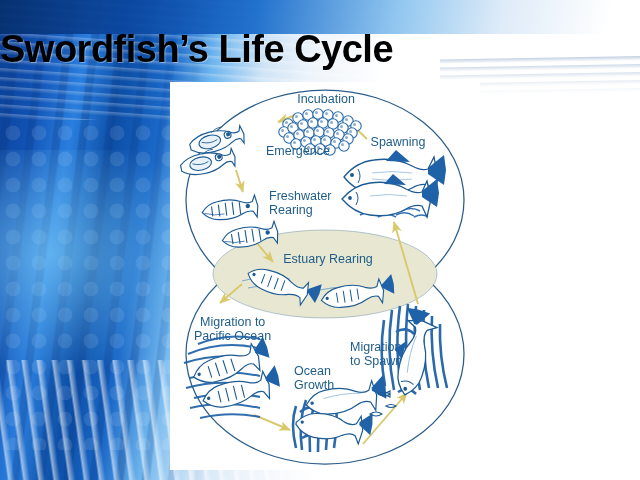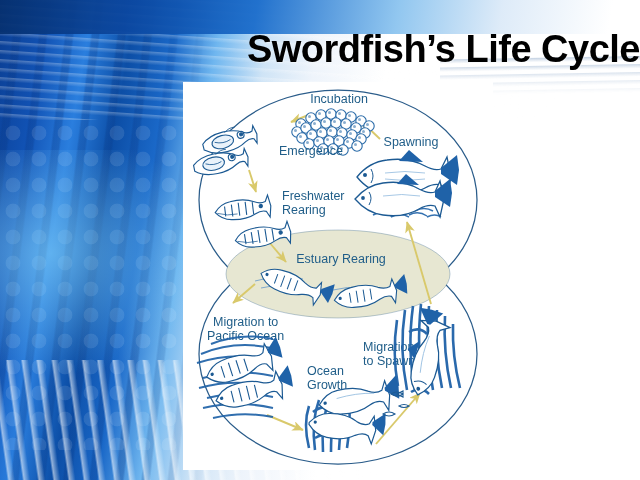--- a/index.html
+++ b/index.html
@@ -98,32 +98,32 @@
       rgba(255,255,255,0) 3px,
       rgba(150,175,205,.55) 4px,
       rgba(255,255,255,0) 8px);
     -webkit-mask-image:linear-gradient(to bottom,#000 0%,transparent 100%);
             mask-image:linear-gradient(to bottom,#000 0%,transparent 100%);
   }
 
   
   #title{
     position:absolute;left:0;right:0;top:30px;
-    text-align:right;
+    text-align:left;
     font-size:38px;font-weight:bold;
     color:#000000;
     letter-spacing:-0.5px;
     line-height:1;
     white-space:nowrap;
     text-shadow:1px 1px 0 rgba(255,255,255,.35);
   }
 
   
   #picture{
-    position:absolute;left:183px;top:82px;width:310px;height:388px;
+    position:absolute;left:170px;top:82px;width:310px;height:388px;
     background:#c4b5fd;
   }
   #picture svg{display:block;width:100%;height:100%;}
 </style>
 </head>
 <body>
 
 <div id="slide">
 
   <div class="bg-layer bg-base"></div>

